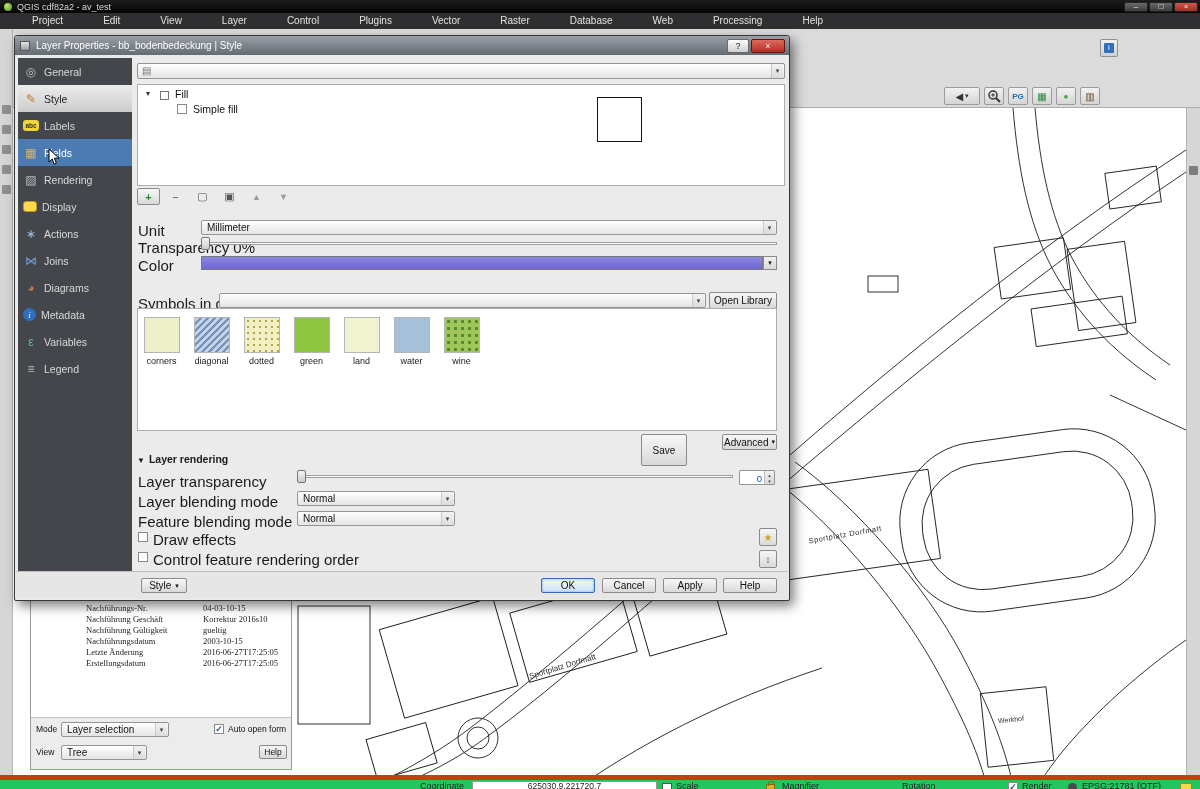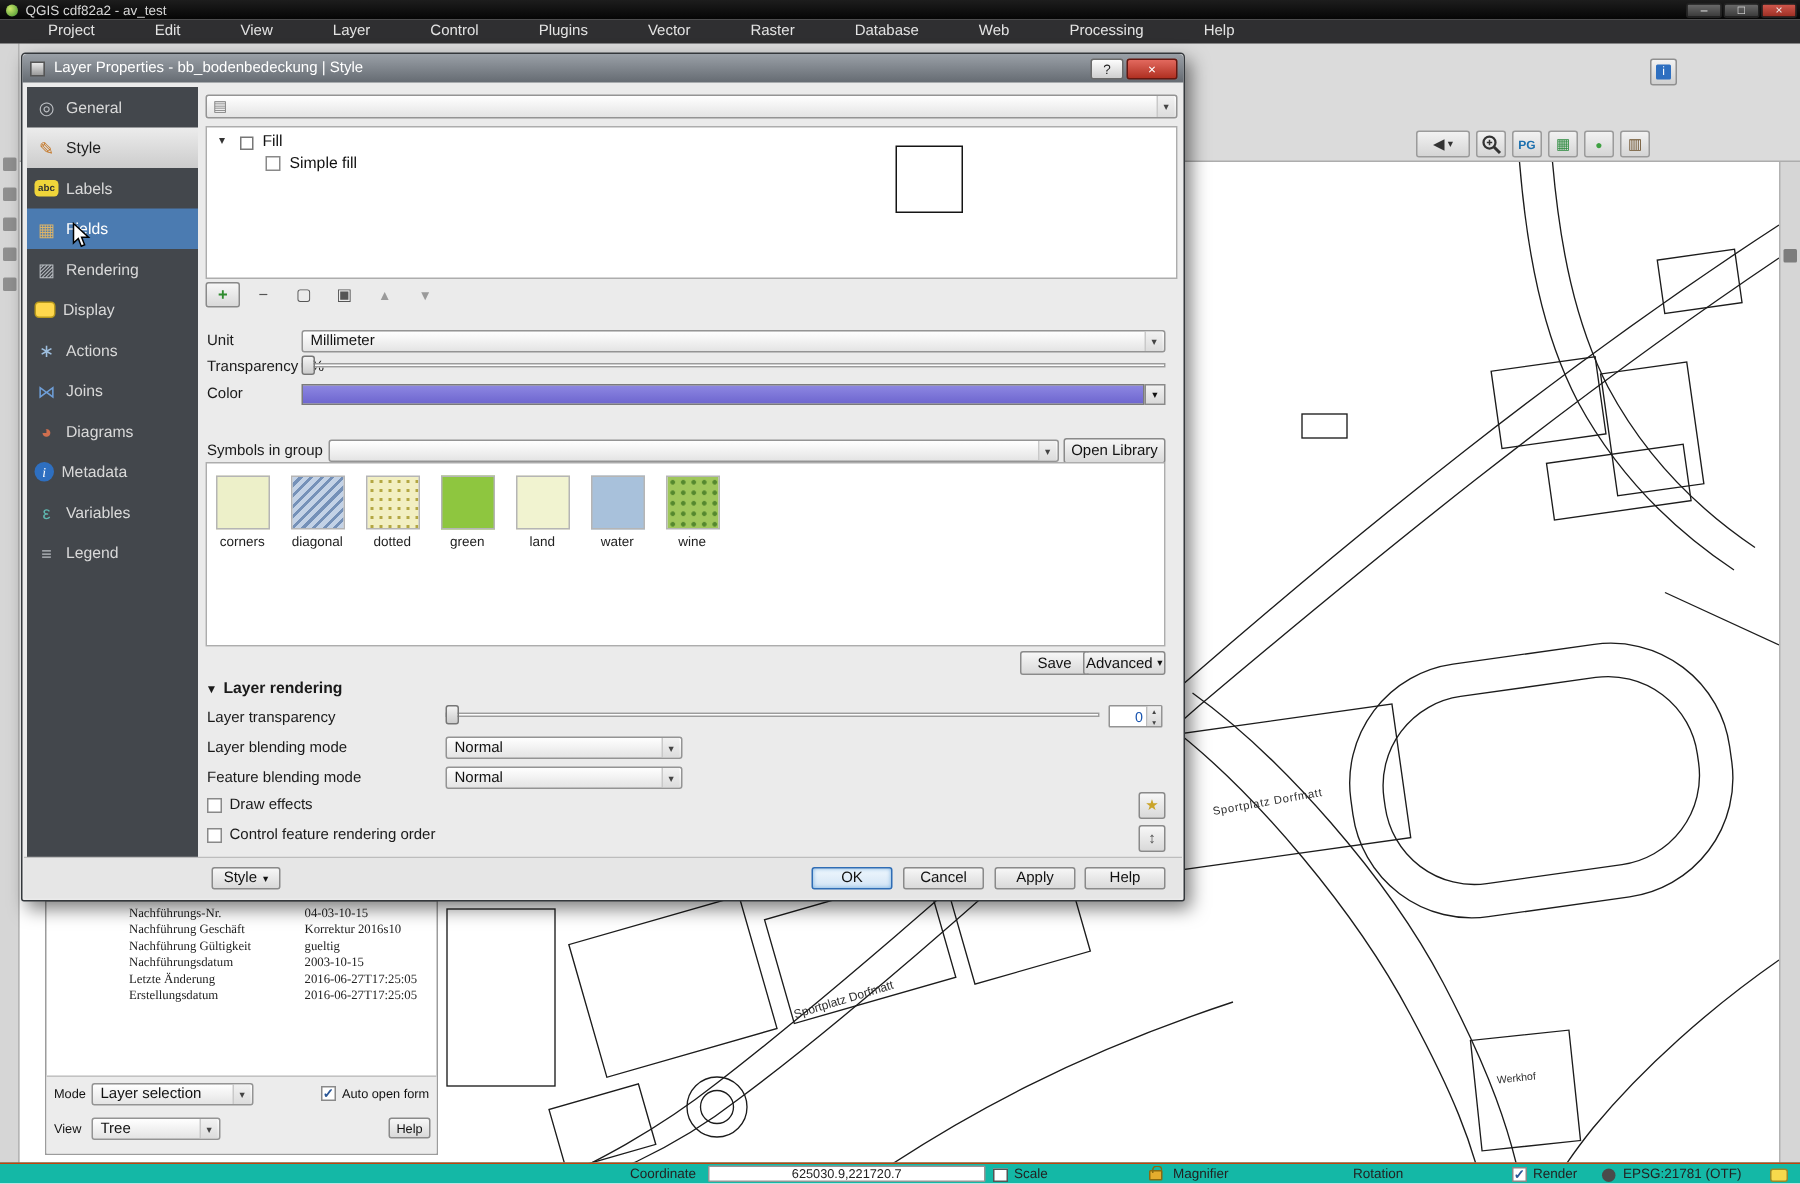--- a/index.html
+++ b/index.html
@@ -31,21 +31,21 @@
   .maplabel{position:absolute;z-index:2;color:#2e2e2e;white-space:nowrap;}
 
   
   .identify{position:absolute;left:30px;top:600px;width:262px;height:170px;background:#fff;border:1px solid #9c9c9c;z-index:4;font-size:8.5px;}
   .idrow{position:absolute;left:0;width:260px;height:11px;line-height:11px;font-family:Liberation Serif, serif;}
   .idrow .lab{position:absolute;left:55px;color:#222;}
   .idrow .val{position:absolute;left:172px;color:#222;}
   .idctl{position:absolute;left:0;bottom:0;width:260px;height:52px;background:#ececec;border-top:1px solid #c2c2c2;}
 
   
-  .statusbar{position:absolute;left:0;top:775px;width:1200px;height:14px;background:#14b8a6;border-top:1px solid #c2410c;font-size:9px;z-index:5;color:#222;}
+  .statusbar{position:absolute;left:0;top:775px;width:1200px;height:14px;background:#22c55e;border-top:5px solid #c2410c;font-size:9px;z-index:5;color:#222;}
   .sb{position:absolute;top:1px;line-height:11px;}
   .sb-box{position:absolute;top:1px;height:11px;background:#fff;border:1px solid #969696;border-radius:1px;font-size:8.5px;line-height:9px;text-align:center;}
   .padlock{position:absolute;width:9px;height:7px;background:#e3ac2d;border:1px solid #8a6a10;border-radius:1px;top:4px;}
   .padlock::before{content:"";position:absolute;left:1px;top:-4px;width:5px;height:4px;border:1.5px solid #8a6a10;border-bottom:none;border-radius:3px 3px 0 0;}
   .extic{position:absolute;top:3px;width:10px;height:9px;border:1px solid #555;background:#fff;}
   .crsic{position:absolute;top:3px;width:9px;height:9px;border-radius:50%;background:#4a4a4a;}
   .msgbubble{position:absolute;top:3px;width:12px;height:9px;background:#f7d94c;border:1px solid #99882a;border-radius:2px;}
 
   
   .cb{width:10px;height:10px;background:#fff;border:1px solid #898989;display:inline-block;font-size:9px;line-height:9px;text-align:center;color:#2b5797;font-weight:bold;}
@@ -74,21 +74,21 @@
   .side-ic{width:16px;height:15px;display:flex;align-items:center;justify-content:center;font-size:12px;flex:none;}
   .abc-ic{background:#f0d53a;border-radius:3px;font-size:6.5px;color:#333;height:11px;width:16px;font-weight:bold;}
   .meta-ic{background:#2e6fc0;border-radius:50%;width:13px;height:13px;color:#fff;font-size:9px;font-style:italic;font-family:"Liberation Serif",serif;}
   .bubble-ic{background:#ffd84d;border:1px solid #b99a1d;border-radius:3px;width:14px;height:11px;}
   .dbot{position:absolute;left:1px;bottom:1px;right:1px;height:28px;background:#e6e6e6;border-top:1px solid #bdbdbd;border-radius:0 0 2px 2px;}
   .symtree{position:absolute;left:122px;top:48px;width:648px;height:102px;background:#fff;border:1px solid #adadad;font-size:10.5px;}
   .mini-sq{position:absolute;width:9px;height:9px;border:1px solid #777;background:#fff;}
   .preview-sq{position:absolute;left:459px;top:12px;width:45px;height:45px;background:#fff;border:1.5px solid #151515;}
   .tbtn{position:absolute;width:23px;height:17px;display:flex;align-items:center;justify-content:center;font-size:11px;color:#555;}
   .tbtn.framed{background:linear-gradient(#f7f7f7,#d9d9d9);border:1px solid #8a8a8a;border-radius:2px;}
-  .dlabel{position:absolute;font-size:10px;color:#1a1a1a;white-space:nowrap;}
+  .dlabel{position:absolute;font-size:15px;color:#1a1a1a;white-space:nowrap;}
   .colorbar{position:absolute;left:186px;top:220px;width:562px;height:14px;border:1px solid #7a7a7a;}
   .colarr{position:absolute;left:748px;top:220px;width:14px;height:14px;background:linear-gradient(#f2f2f2,#d8d8d8);border:1px solid #8a8a8a;font-size:7px;display:flex;align-items:center;justify-content:center;}
   .symlist{position:absolute;left:122px;top:272px;width:640px;height:123px;background:#fff;border:1px solid #adadad;display:flex;gap:9px;padding:8px 0 0 3px;align-items:flex-start;}
   .symitem{width:41px;display:flex;flex-direction:column;align-items:center;gap:3px;}
   .sw{width:36px;height:36px;border:1px solid #b5b5b5;}
   .swname{font-size:9px;color:#222;}
   .lrhead{position:absolute;left:122px;top:417px;font-size:10.5px;font-weight:bold;color:#1a1a1a;}
   .lrhead .tri{font-size:8px;margin-right:4px;}
   .sqbtn{position:absolute;width:18px;height:18px;background:linear-gradient(#f7f7f7,#d9d9d9);border:1px solid #8a8a8a;border-radius:2px;display:flex;align-items:center;justify-content:center;font-size:10px;color:#555;}
   .okbtn{border:1px solid #2f6db5;box-shadow:0 0 3px #7ab0e0 inset;background:linear-gradient(#f0f7fd,#d2e4f5);}
@@ -423,21 +423,21 @@
       <div class="symitem">
         <div class="sw" style="background:#a8c1db"></div>
         <div class="swname">water</div>
       </div>
       <div class="symitem">
         <div class="sw" style="background:radial-gradient(#55882e 1.4px,#9fc65b 1.5px);background-size:7px 7px"></div>
         <div class="swname">wine</div>
       </div>
     </div>
 
-    <div class="btn" style="left:665px;top:398px;width:46px;height:16px">
+    <div class="btn" style="left:626px;top:398px;width:46px;height:32px">
         <span>Save</span>
       </div>
     <div class="btn" style="left:707px;top:398px;width:55px;height:16px;gap:3px">
       <span>Advanced</span>
       <span style="font-size:7px">▾</span>
     </div>
 
     <div class="lrhead">
       <span class="tri">▼</span><span>Layer rendering</span>
     </div>

